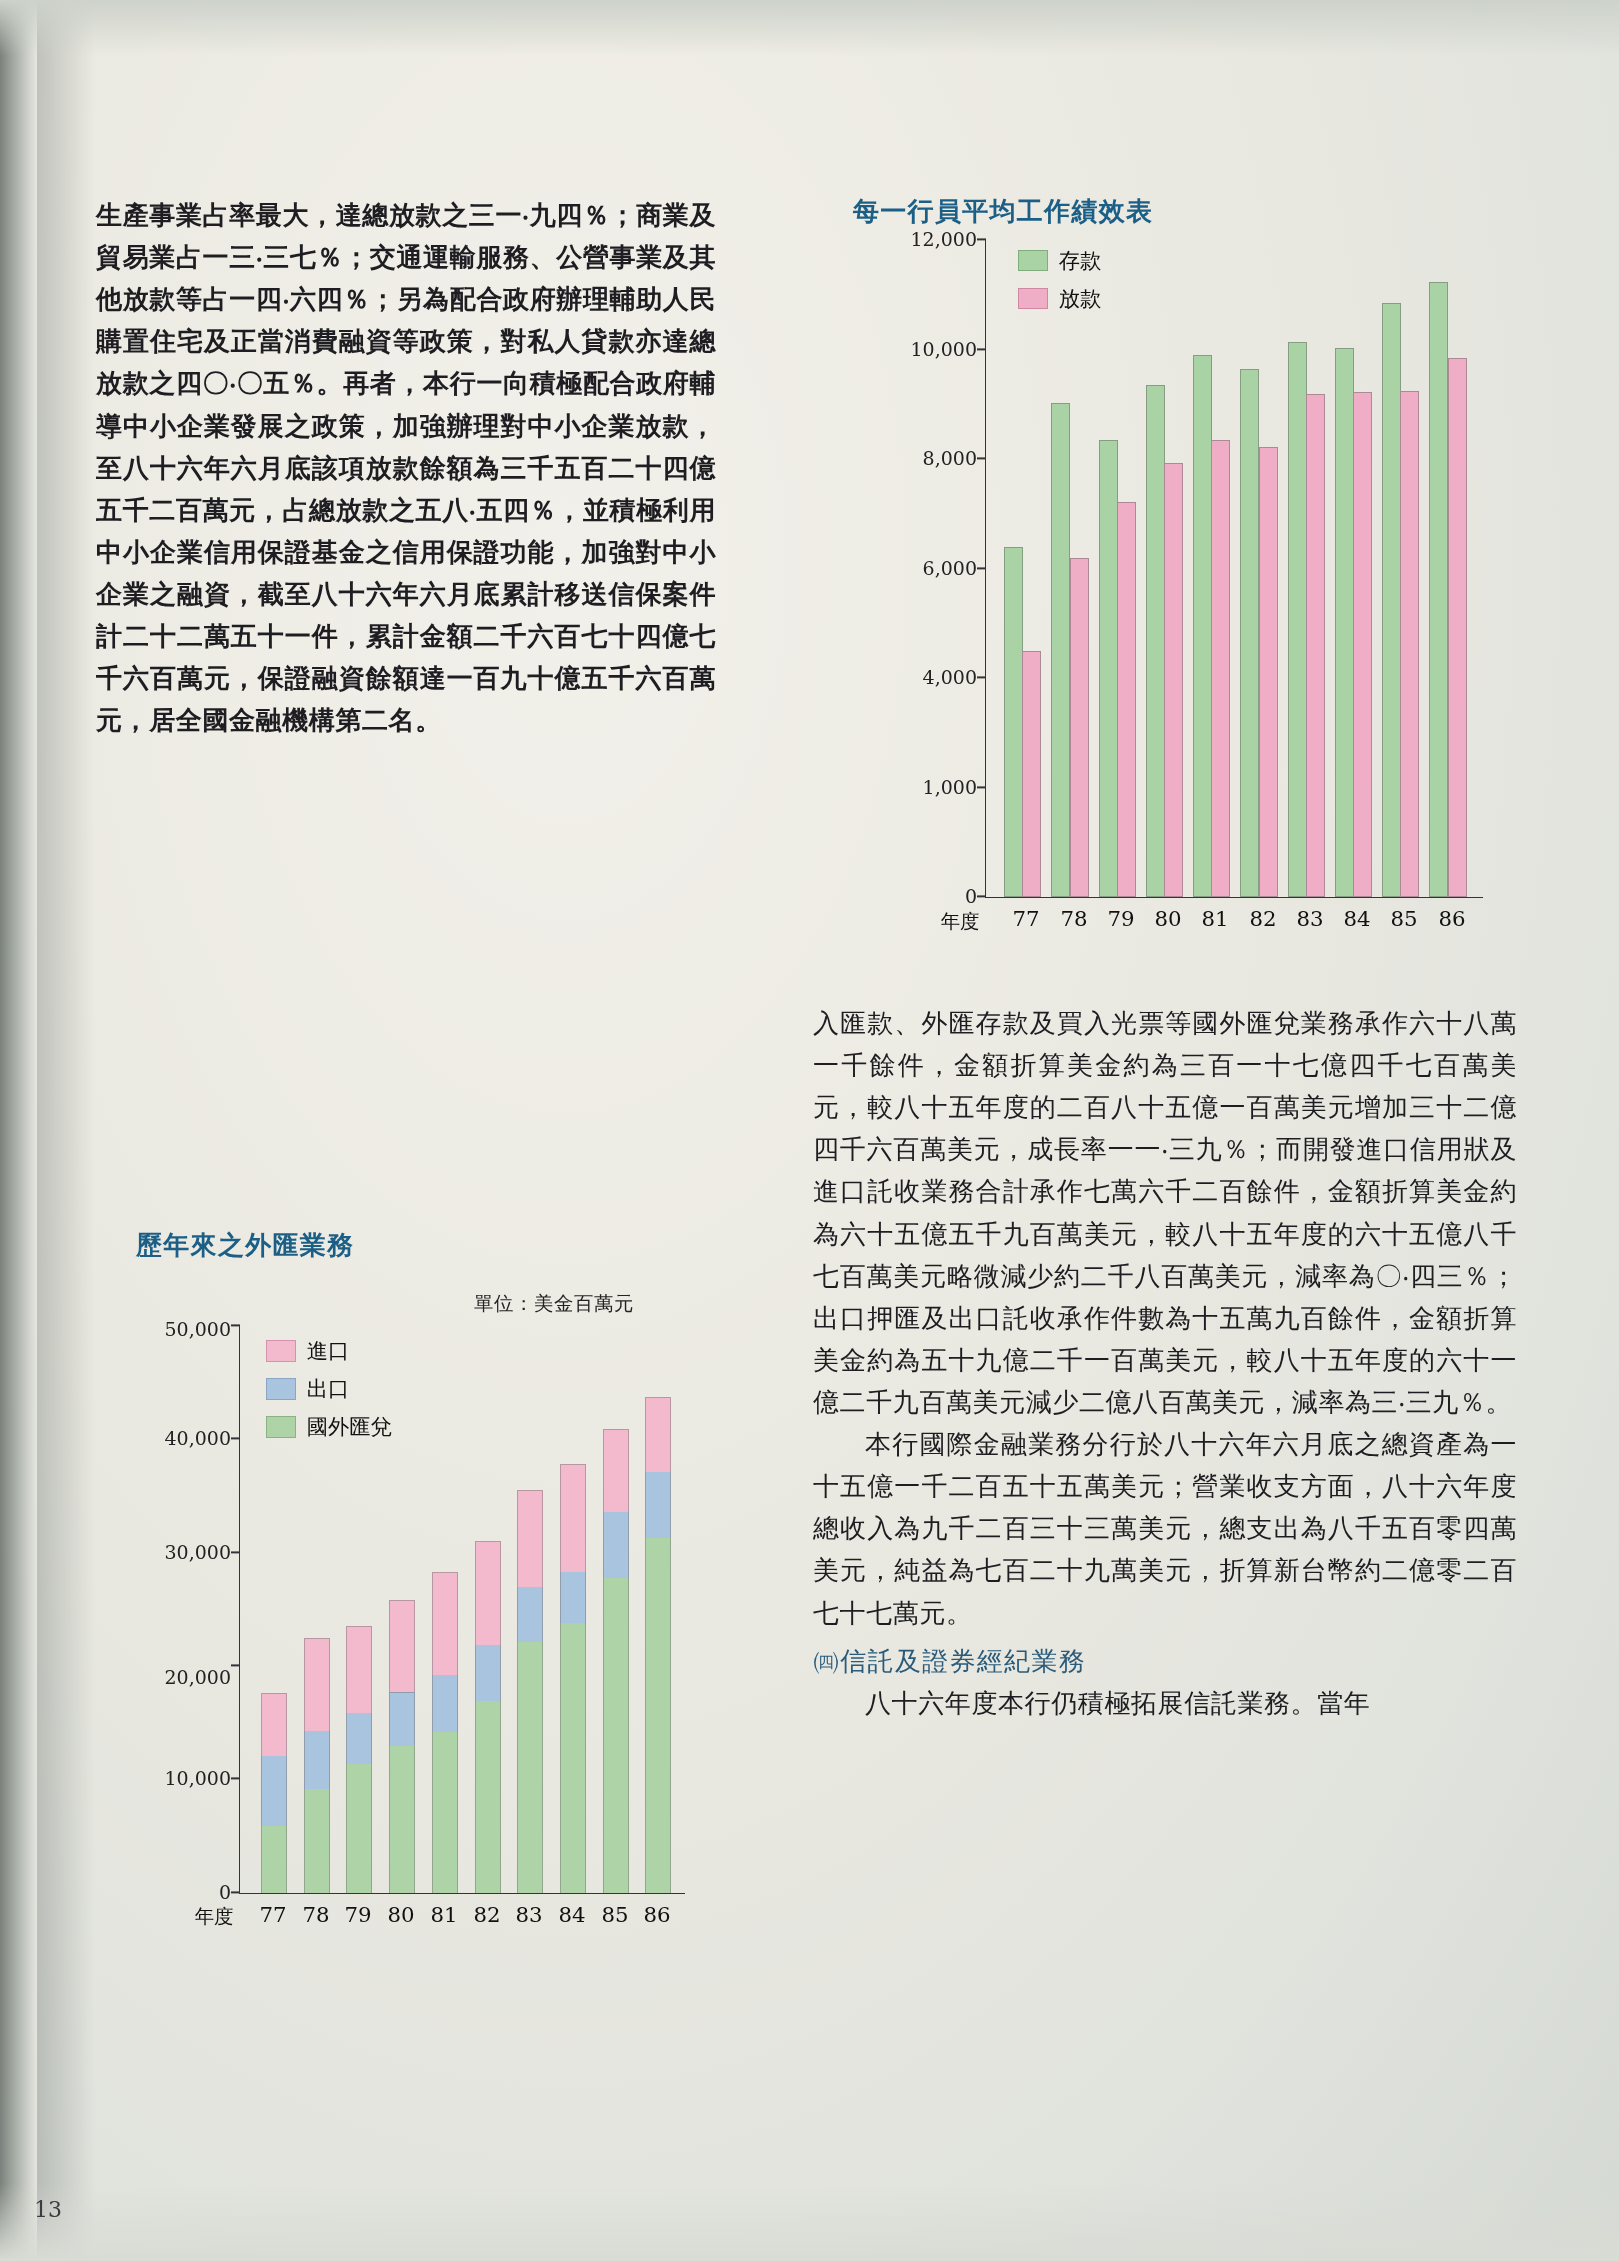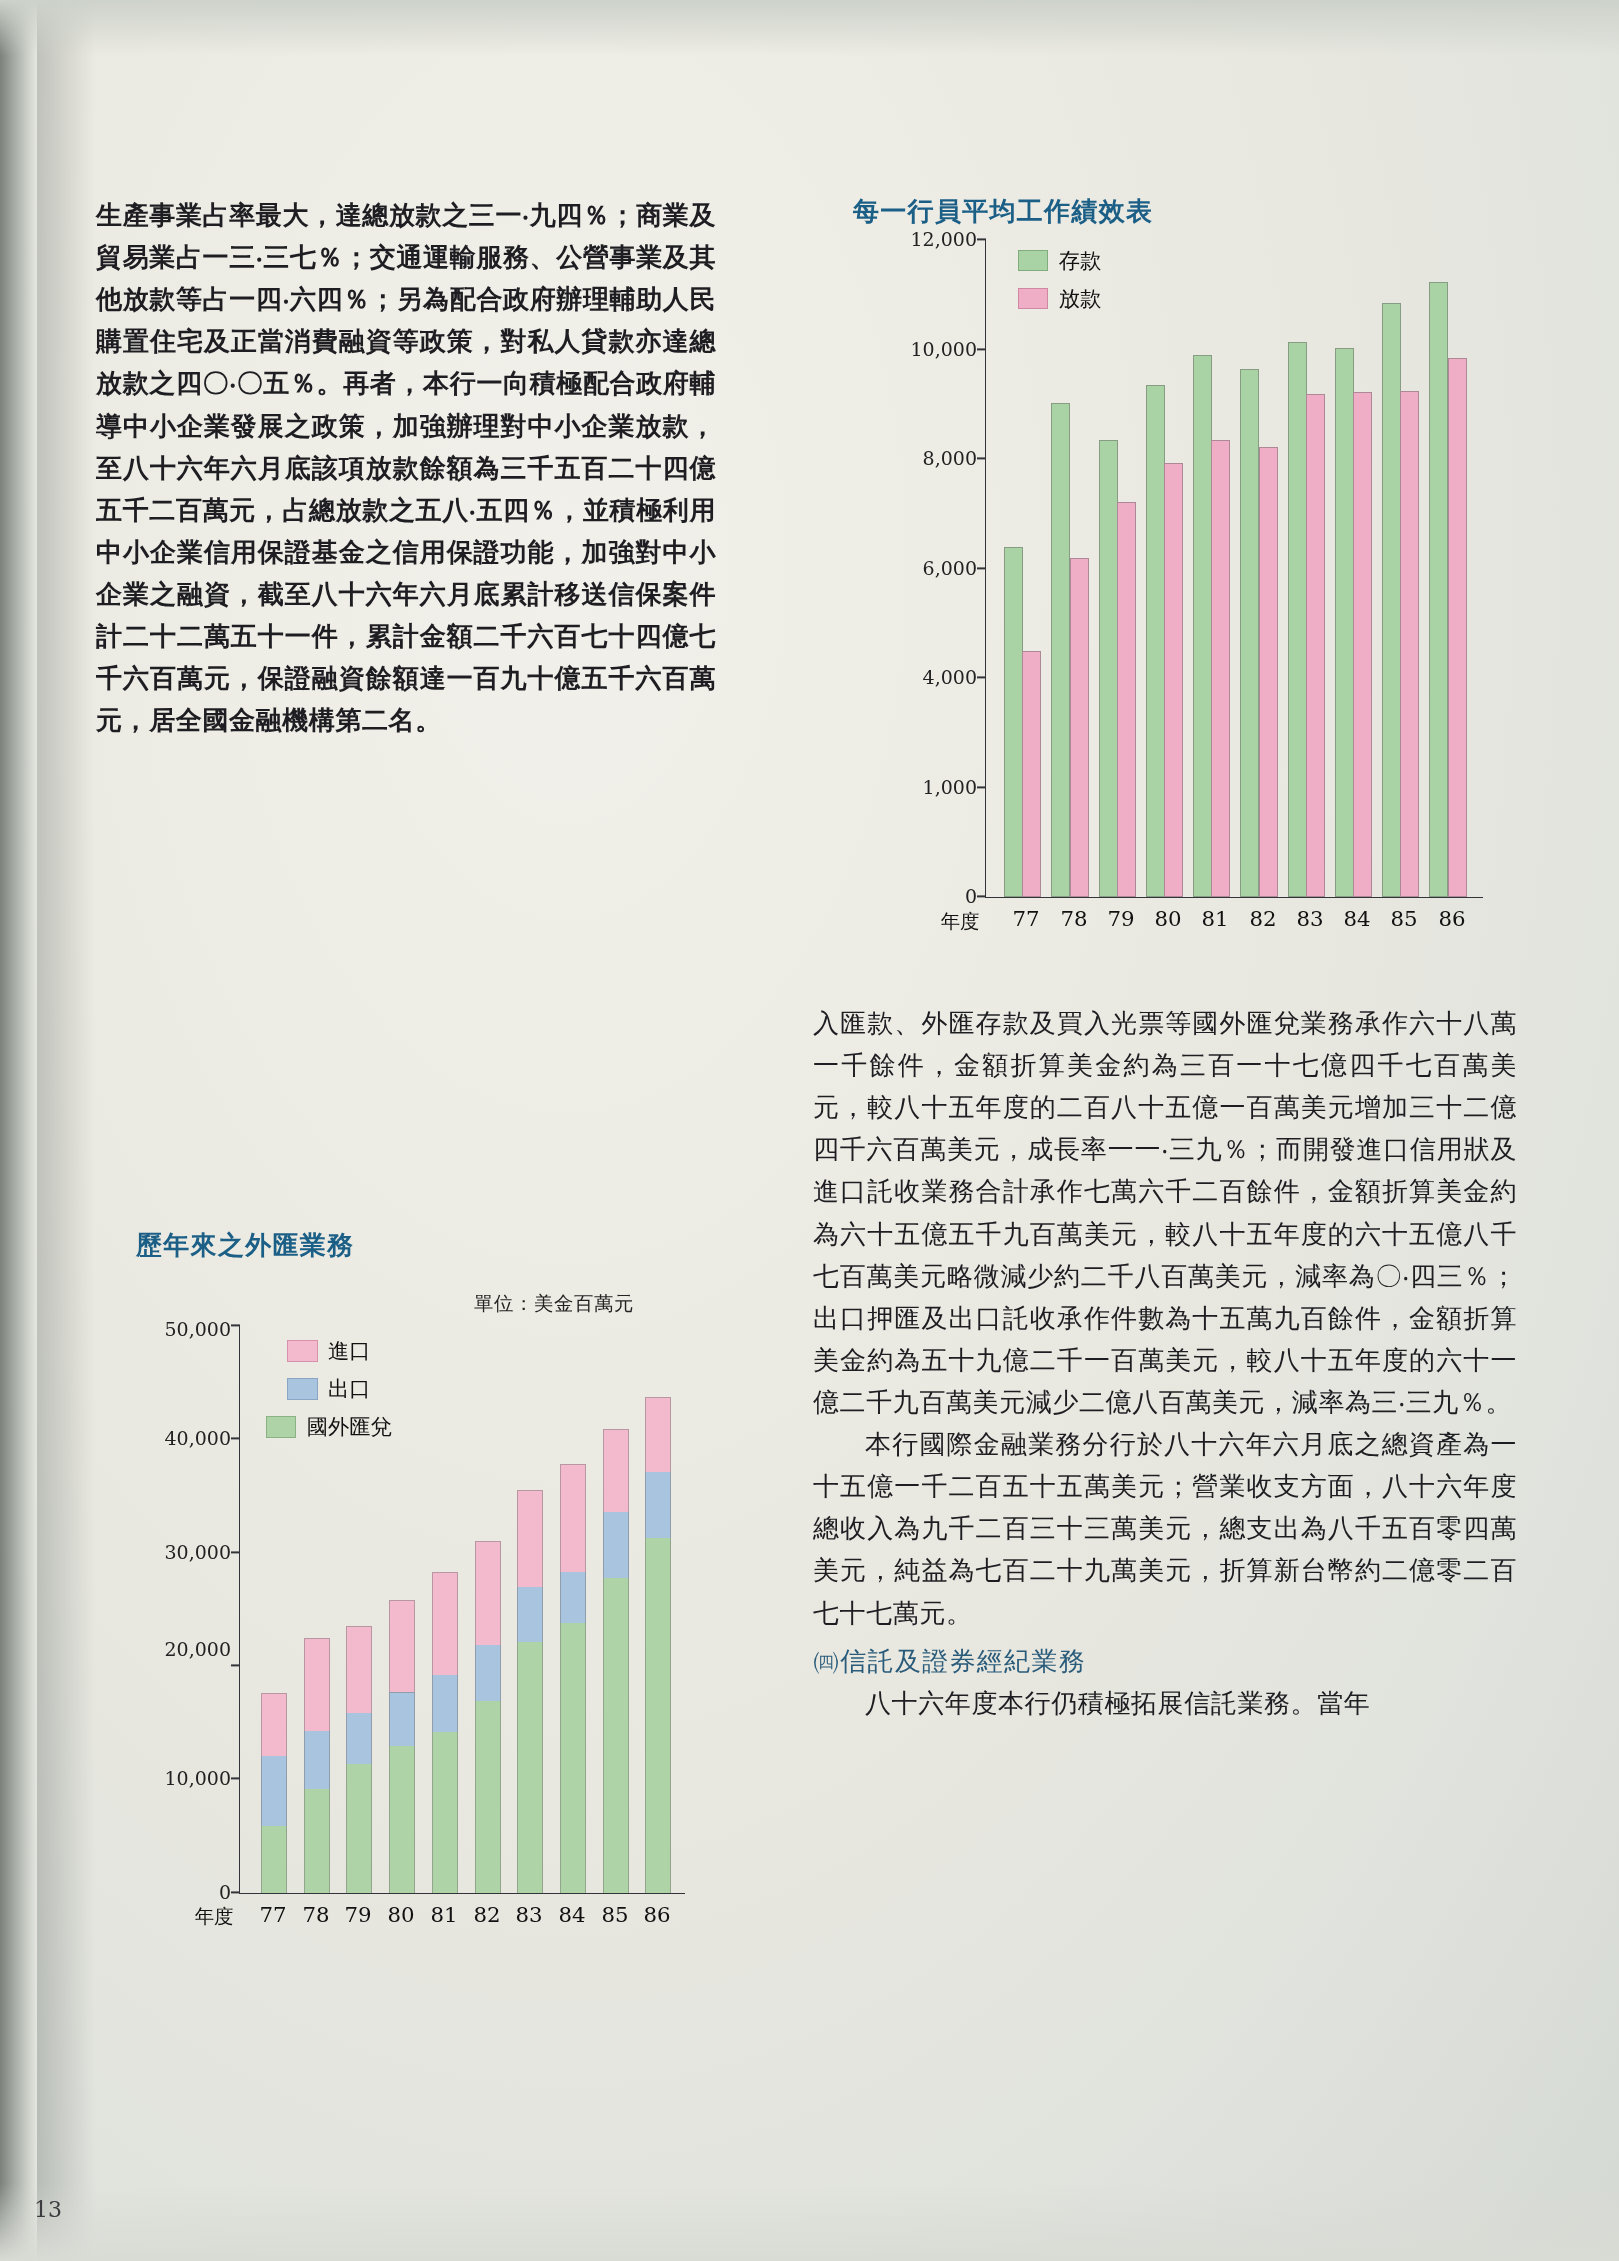--- a/index.html
+++ b/index.html
@@ -87,21 +87,21 @@
     position:absolute;top:100%;margin-top:9px;transform:translateX(-50%);
     font-size:21.3px;color:#111;font-family:"DejaVu Serif",serif;
   }
   .xaxis-name{
     position:absolute;top:100%;margin-top:10.3px;font-size:19.4px;color:#111;
     right:100%;padding-right:6.5px;white-space:nowrap;
     font-family:"DejaVu Serif",serif;
   }
   .bar{position:absolute;bottom:0;}
   .legend{position:absolute;font-size:21.3px;color:#111;font-family:"DejaVu Serif",serif;}
-  .legend .row{display:flex;align-items:center;margin-bottom:9px;justify-content:center;}
+  .legend .row{display:flex;align-items:center;margin-bottom:9px;}
   .swatch{width:28.4px;height:19.4px;border:1.3px solid #6a6a6a;margin-right:10.3px;display:inline-block;}
 
   
   .c-deposit{background:#a9d3a4;border:1.3px solid #7fae7c;}
   .c-loan{background:#f0aec6;border:1.3px solid #cf87a4;}
   
   .c-import{background:#f3b9cd;border:0.6px solid #d691ac;}
   .c-export{background:#a9c4df;border:0.6px solid #8aa6c4;}
   .c-fx{background:#aed3a6;border:0.6px solid #89b382;}
 </style>
@@ -136,21 +136,21 @@
         <div class="row">
           <span class="swatch c-fx"></span>
           <span>國外匯兌</span>
         </div>
       </div>
       <div class="xaxis-name">年度</div>
     <div class="tick-label" style="top: 567px;">0</div>
         <div class="tick-mark" style="top: 567px;"></div>
         <div class="tick-label" style="top: 453px;">10,000</div>
         <div class="tick-mark" style="top: 453px;"></div>
-        <div class="tick-label" style="top: 324px; text-align: right;">20,000</div>
+        <div class="tick-label" style="top: 352px; text-align: right;">20,000</div>
         <div class="tick-mark" style="top: 340px;"></div>
         <div class="tick-label" style="top: 227px;">30,000</div>
         <div class="tick-mark" style="top: 227px;"></div>
         <div class="tick-label" style="top: 113px;">40,000</div>
         <div class="tick-mark" style="top: 113px;"></div>
         <div class="tick-label" style="top: 4px;">50,000</div>
         <div class="tick-mark" style="top: 0px;"></div>
         <div class="xcat" style="left: 33px;">77</div>
         <div class="xcat" style="left: 76px;">78</div>
         <div class="xcat" style="left: 118px;">79</div>

